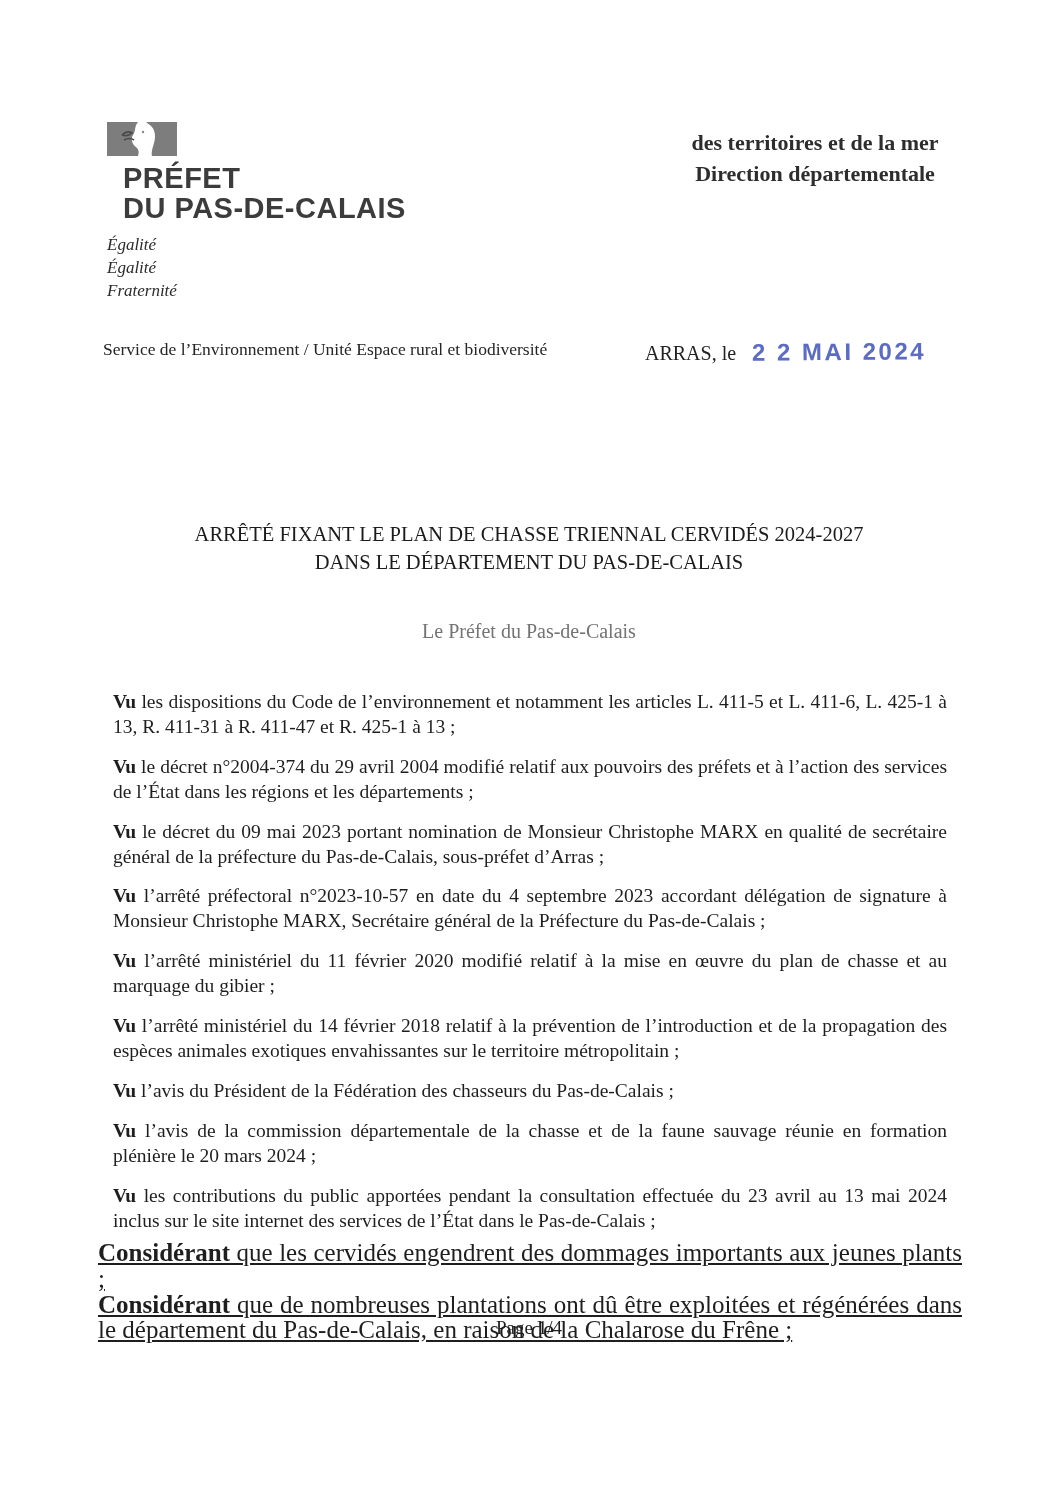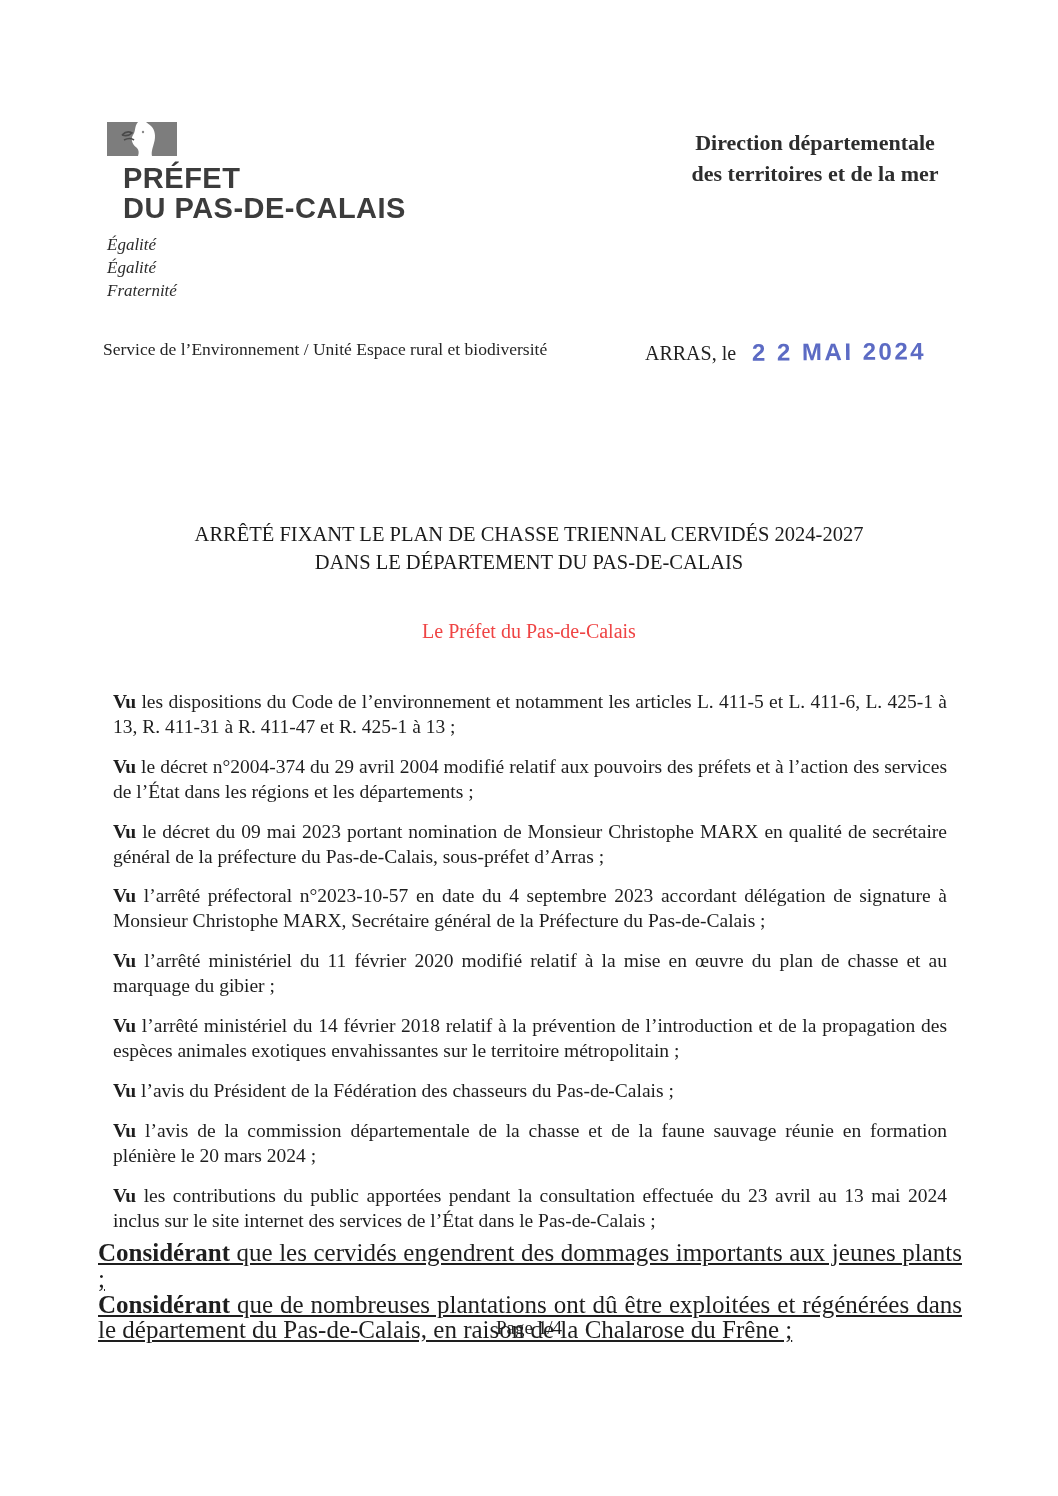--- a/index.html
+++ b/index.html
@@ -67,21 +67,21 @@
   .doc-title {
     position:absolute; left:0; top:521px; width:100%;
     text-align:center;
     font-size:20.5px; line-height:27.5px;
     color:#1b1b1b;
   }
   .doc-subtitle {
     position:absolute; left:0; top:620px; width:100%;
     text-align:center;
     font-size:20px;
-    color:#ef4444;
+    color:#737373;
   }
 
   
   .vu-block {
     position:absolute; left:98px; top:675px; width:864px;
     font-size:19.5px; line-height:24.9px;
     text-align:justify;
   }
   .vu-block p { margin:15px; }
   .considerant-block {
@@ -120,22 +120,22 @@
     <div class="logo-title">PRÉFET</div>
     <div class="logo-title" style="margin-top:0;">DU PAS-DE-CALAIS</div>
     <div class="motto">
       <div>Égalité</div>
       <div>Égalité</div>
       <div>Fraternité</div>
     </div>
   </div>
 
   <div class="direction-block">
+    <div>des territoires et de la mer</div>
     <div>Direction départementale</div>
-    <div>des territoires et de la mer</div>
   </div>
 
   <div class="service-line">Service de l’Environnement / Unité Espace rural et biodiversité</div>
 
   <div class="arras-line">
     <span>ARRAS, le</span><span class="date-stamp" style="color: rgb(92, 107, 196);">2 2 MAI 2024</span>
   </div>
 
   <div class="doc-title">
     <div>ARRÊTÉ FIXANT LE PLAN DE CHASSE TRIENNAL CERVIDÉS 2024-2027</div>

